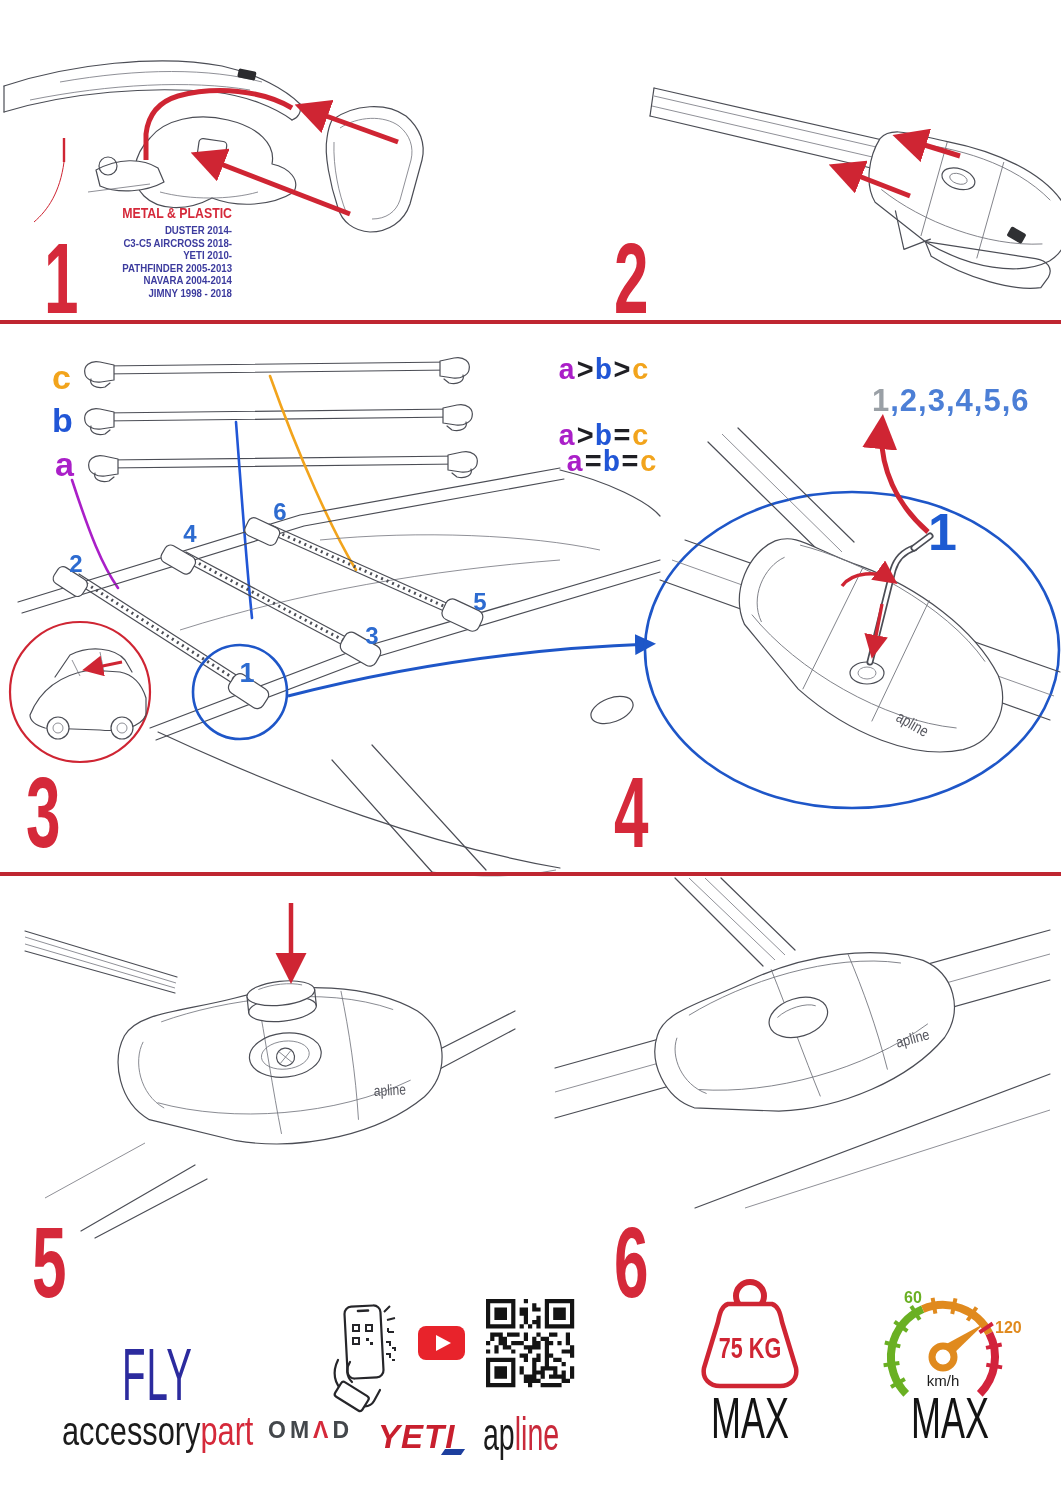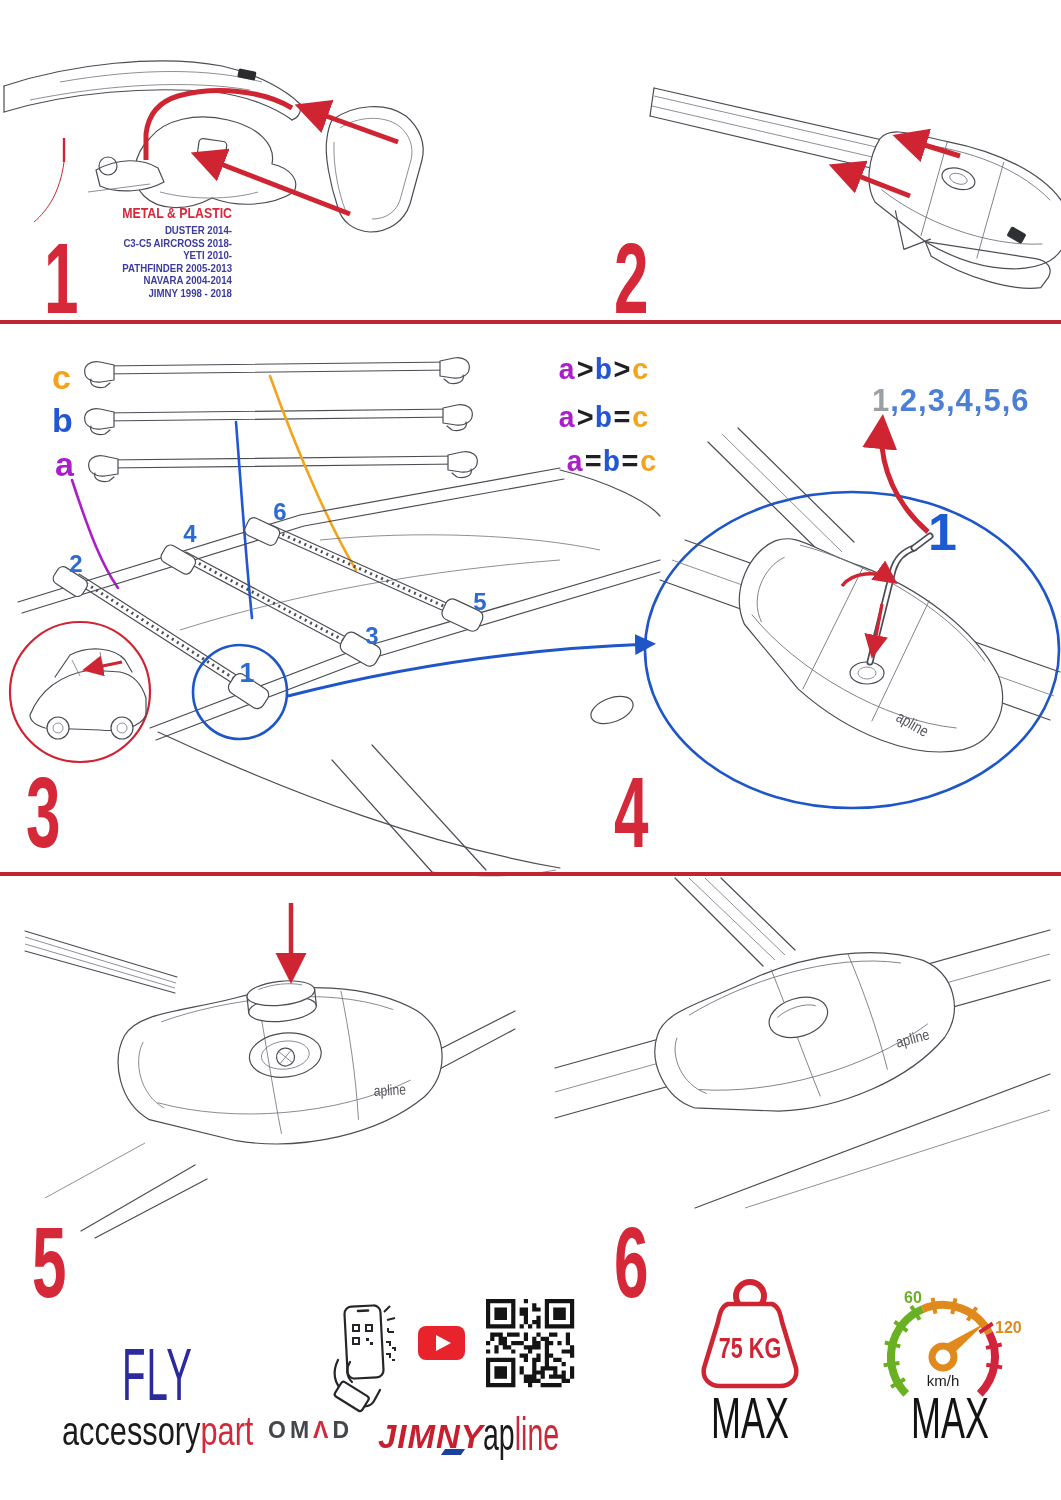--- a/index.html
+++ b/index.html
@@ -237,21 +237,21 @@
     </g>
   </svg>
 
   <div class="bar-label" style="left:52px;top:360px;color:#f2a41c">c</div>
   <div class="bar-label" style="left:52px;top:403px;color:#2156d6">b</div>
   <div class="bar-label" style="left:55px;top:447px;color:#aa1fc8">a</div>
 
   <div class="formula" style="left:558px;top:355px">
     <span class="fa">a</span><span class="fop">&gt;</span><span class="fb">b</span><span class="fop">&gt;</span><span class="fc">c</span>
   </div>
-  <div class="formula" style="left:558px;top:403px">
+  <div class="formula" style="left:558px;top:421px">
     <span class="fa">a</span><span class="fop">&gt;</span><span class="fb">b</span><span class="fop">=</span><span class="fc">c</span>
   </div>
   <div class="formula" style="left:566px;top:447px">
     <span class="fa">a</span><span class="fop">=</span><span class="fb">b</span><span class="fop">=</span><span class="fc">c</span>
   </div>
 
   <svg class="abs" style="left:630px;top:390px" width="431" height="435" viewBox="0 0 431 435">
     <defs>
       <marker id="ar4" markerWidth="7" markerHeight="7" refX="5" refY="3.5" orient="auto">
         <path d="M0,0L7,3.5L0,7Z" fill="#cf2533"></path>
@@ -370,21 +370,21 @@
   <div class="fly">FLY</div>
 
   <div class="accpart">
     <span class="acc-b">accessory</span><span class="acc-r">part</span>
   </div>
 
   <div class="omad">
     <span>OM</span><span class="lam">Λ</span><span>D</span>
   </div>
 
-  <div class="omay">JIMNY</div>
+  <div class="omay">YETI</div>
   <div class="omay-accent"></div>
 
   <div class="apline-f">
     <span class="ap-b">ap</span><span class="ap-r">line</span>
   </div>
 
   <svg class="abs" style="left:320px;top:1298px" width="84" height="114" viewBox="0 0 84 114">
     <g stroke="#26262a" stroke-width="2.2" fill="#fff" stroke-linecap="round" stroke-linejoin="round">
       <rect x="26" y="8" width="36" height="72" rx="7" transform="rotate(-3 44 44)"></rect>
       <path d="M38,13 l10,-0.5" stroke-width="2.6"></path>

